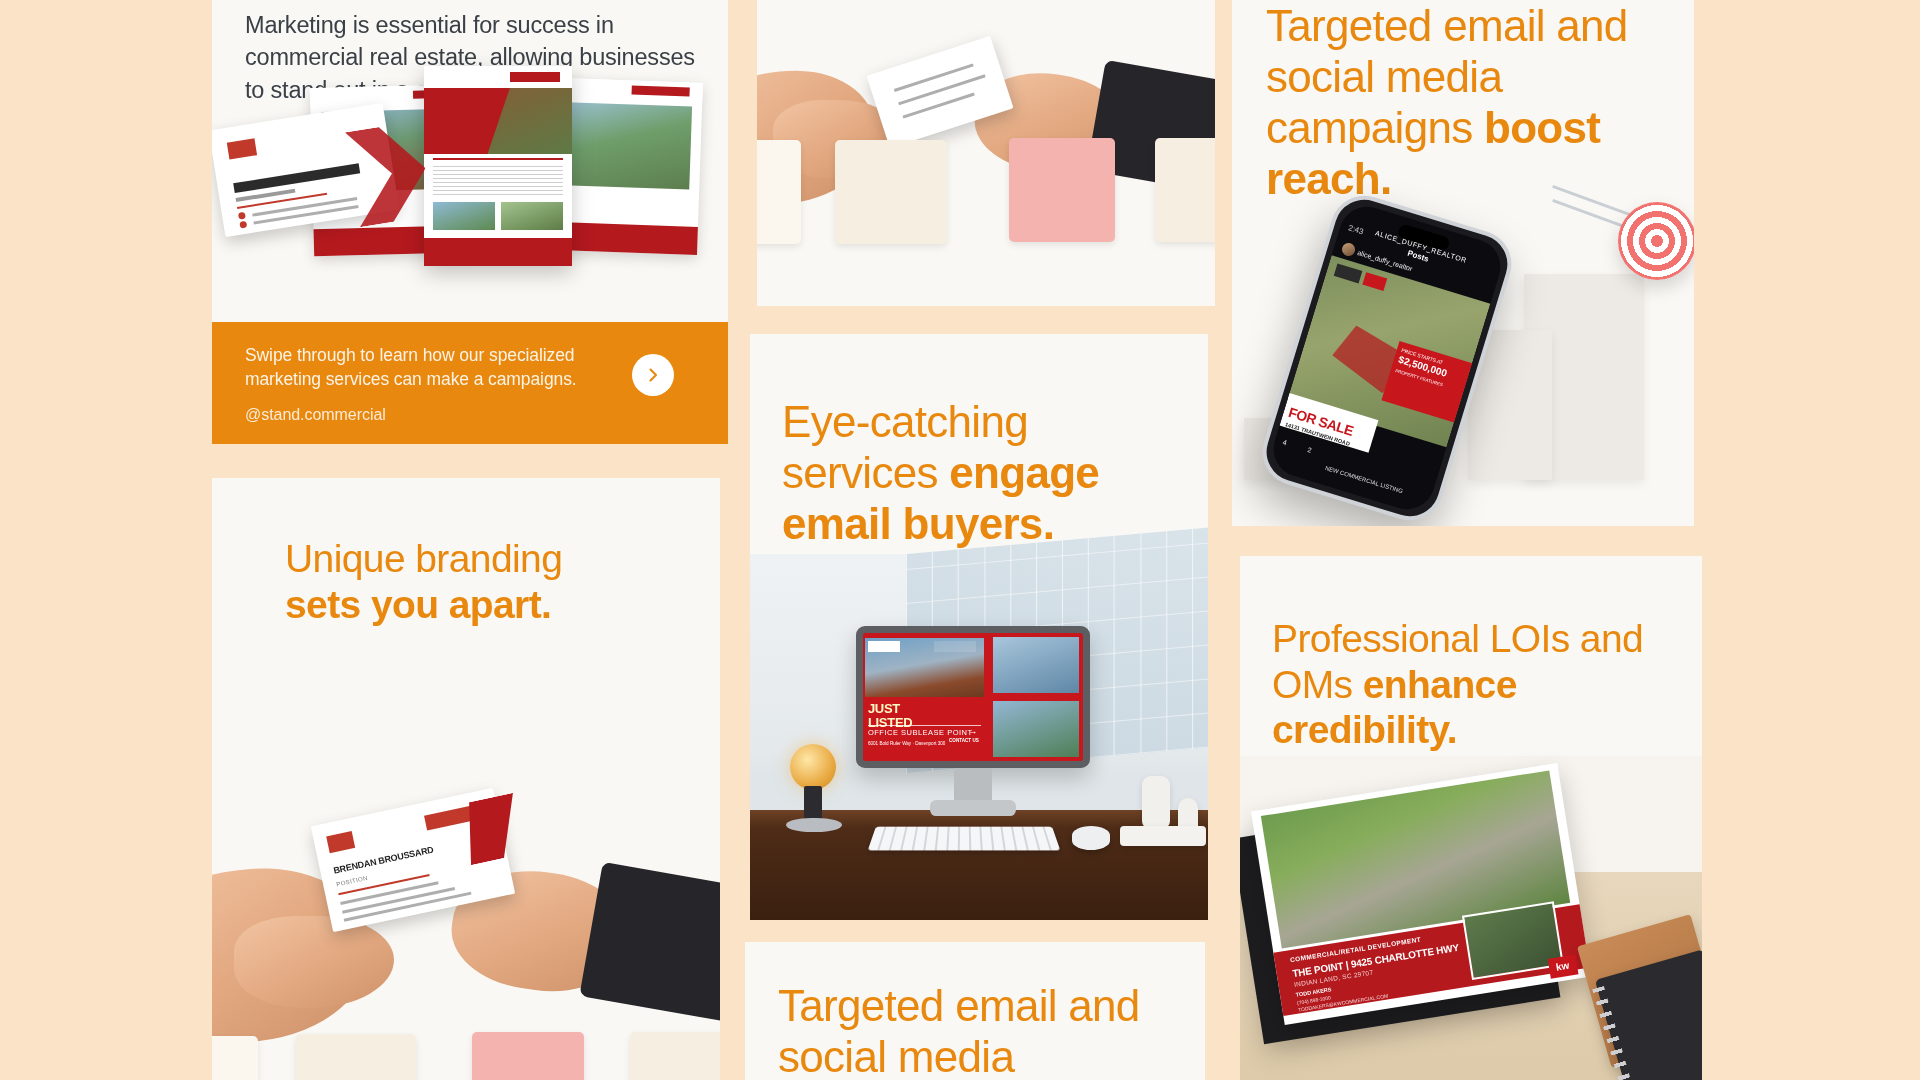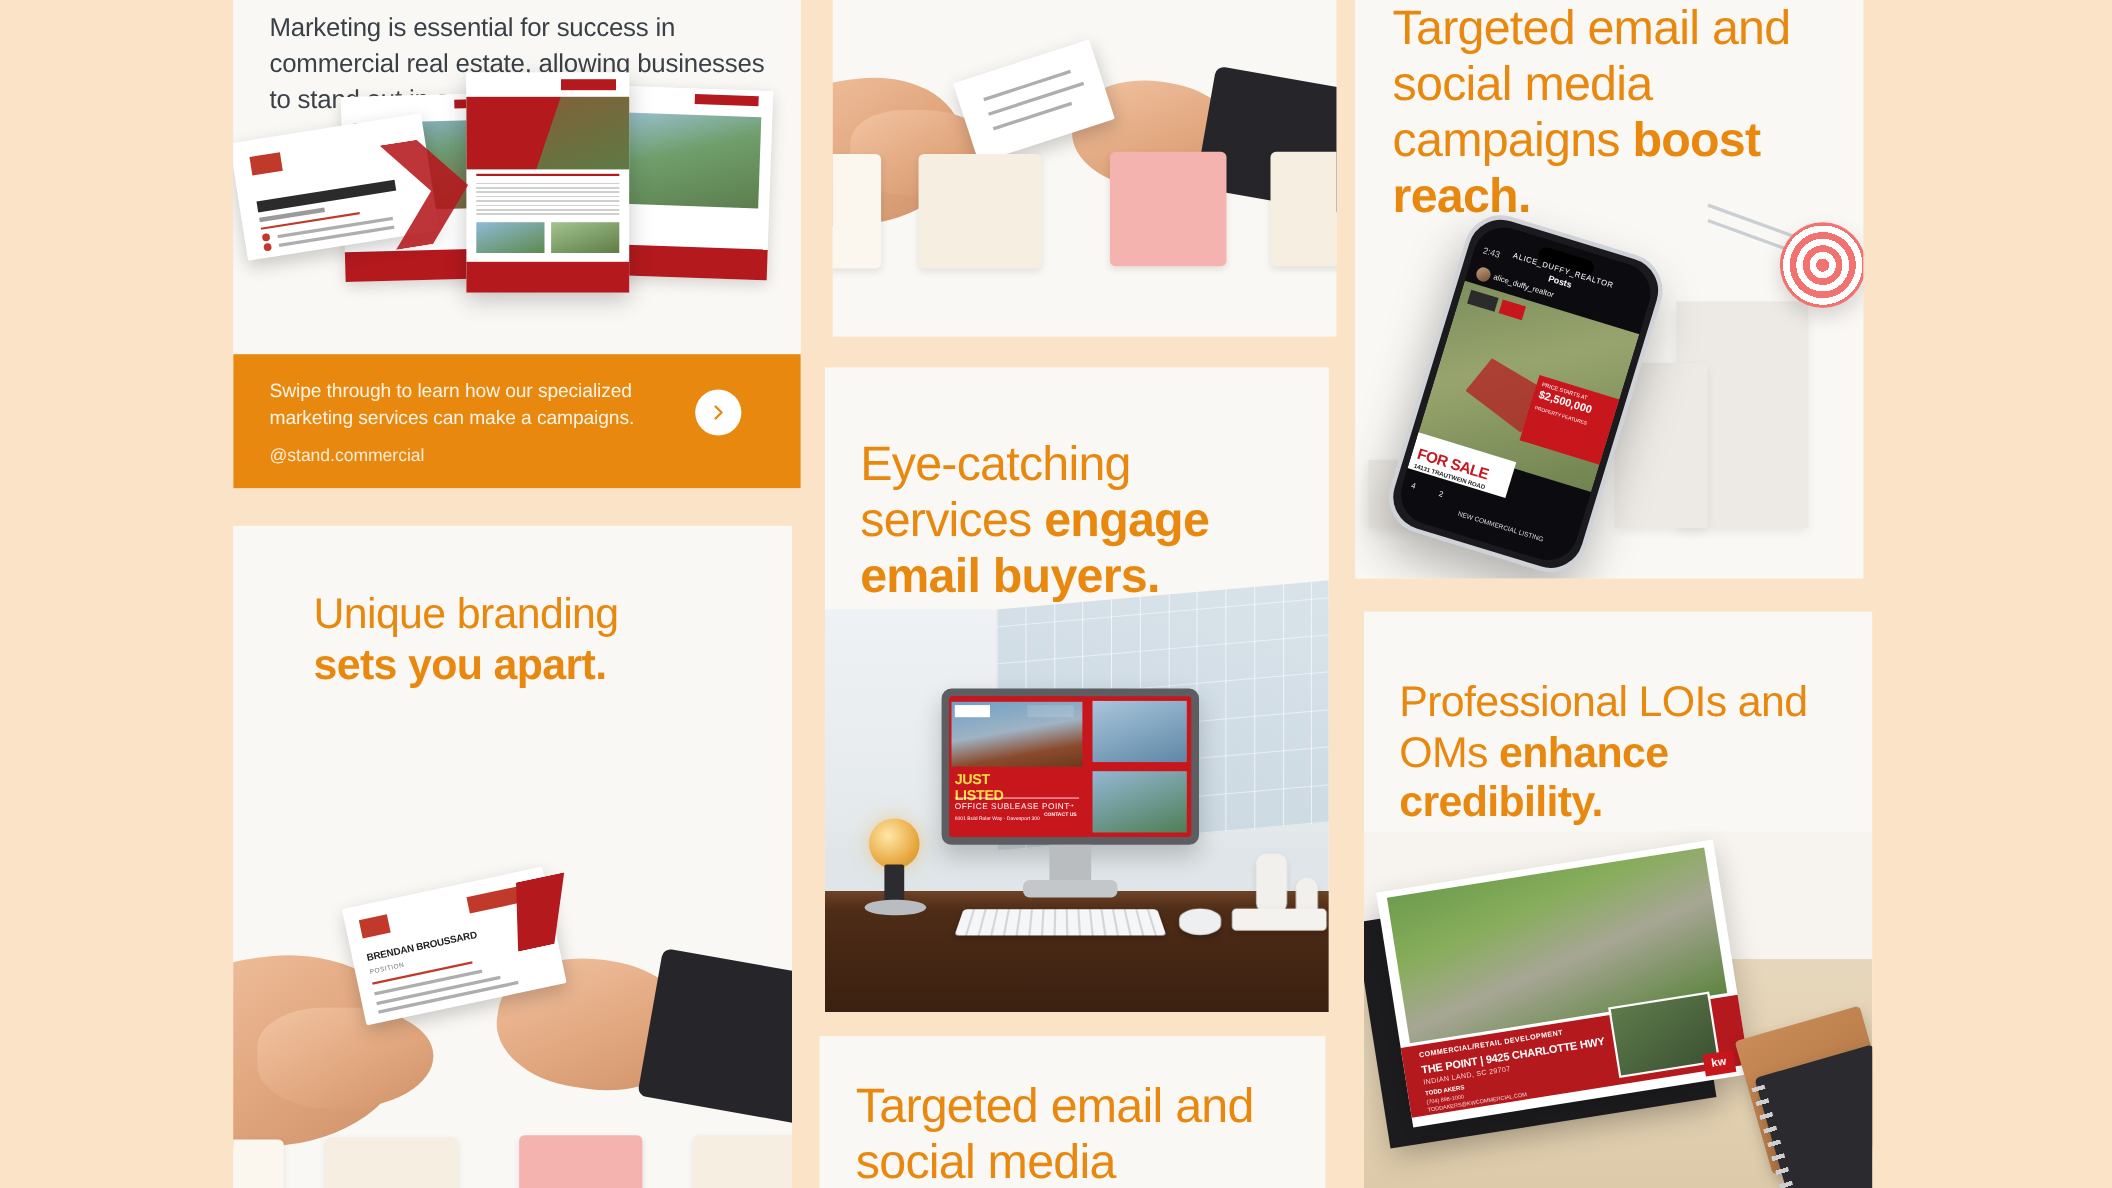--- a/index.html
+++ b/index.html
@@ -150,21 +150,21 @@
       repeating-linear-gradient(0deg,rgba(255,255,255,.5) 0 1px,transparent 1px 34px),
       linear-gradient(200deg,#D9E3EA,#C9D7E0);
     transform:skewY(-5deg); transform-origin:left top; }
   .desk { position:absolute; left:0; right:0; bottom:0; height:30%;
     background:linear-gradient(180deg,#6E4226 0%,#4E2C17 16%,#3B2010 100%); }
   .monitor { position:absolute; background:#5C5E61; border-radius:9px; box-shadow:0 10px 22px rgba(0,0,0,.2); }
   .monitor-screen { position:absolute; inset:7px; background:#C8161D; border-radius:3px; overflow:hidden; }
   .ms-left { position:absolute; left:0; top:0; width:56%; height:100%; background:#C8161D; }
   .ms-photo { position:absolute; left:2%; top:4%; width:96%; height:46%;
               background:linear-gradient(170deg,#6EA0C6 0%,#9FB3C4 45%,#8A4A2C 75%,#6B3A20 100%); }
-  .ms-just { position:absolute; left:4%; top:54%; color:#fde047; font-weight:700;
+  .ms-just { position:absolute; left:4%; top:54%; color:#fef9c3; font-weight:700;
              font-size:13px; line-height:1.05; letter-spacing:-.3px; }
   .ms-sub { position:absolute; left:4%; top:74%; color:#fff; font-size:7.5px; letter-spacing:.5px; }
   .ms-rule { position:absolute; left:4%; top:72%; width:92%; height:1px; background:rgba(255,255,255,.75); }
   .ms-r1 { position:absolute; right:1.5%; top:2.5%; width:40%; height:45%;
            background:linear-gradient(160deg,#A9C6DC,#5E87A6); border:1.5px solid #C8161D; }
   .ms-r2 { position:absolute; right:1.5%; bottom:2.5%; width:40%; height:45%;
            background:linear-gradient(160deg,#93B7D4,#4E7F56); border:1.5px solid #C8161D; }
   .stand-neck { position:absolute; background:#B9BDC0; }
   .stand-base { position:absolute; background:#C3C7CA; border-radius:6px/40%; }
   .keyboard { position:absolute; background:#E8EAEC; border-radius:4px;

